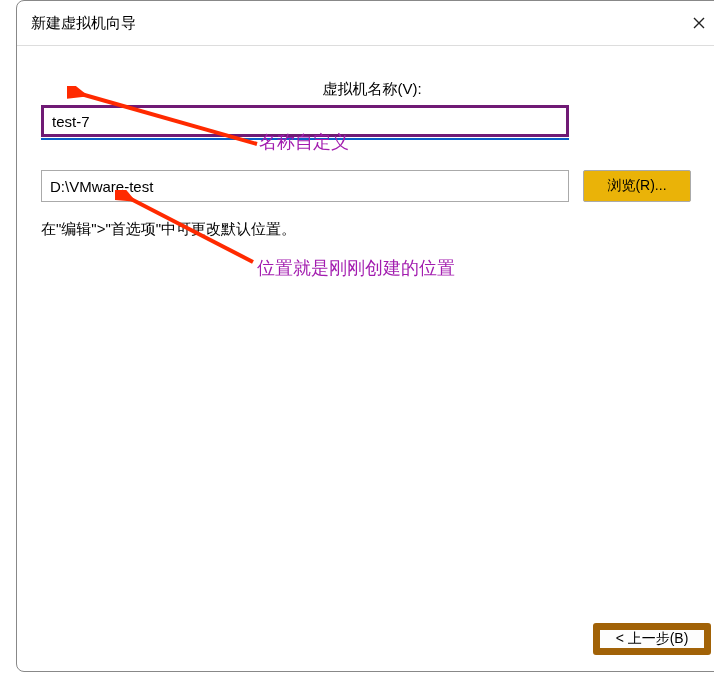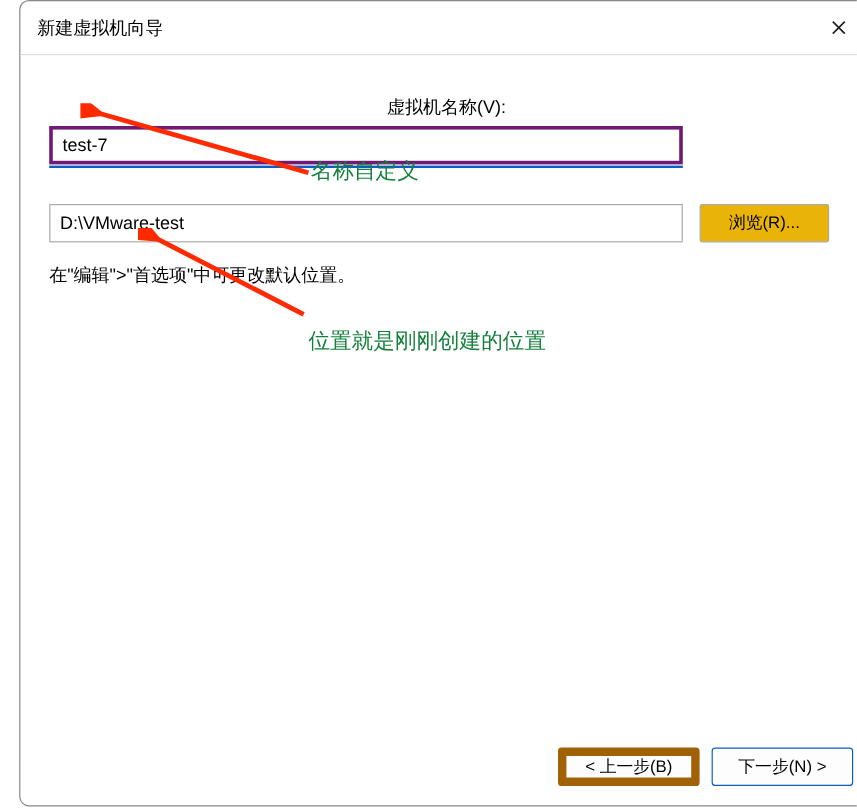--- a/index.html
+++ b/index.html
@@ -130,21 +130,21 @@
     }
     .btn.default {
       border: 1px solid #0a5fc7;
     }
     .btn.cancel {
       min-width: 96px;
     }
     
     .anno {
       position: absolute;
-      color: #15803d;
+      color: #a21caf;
       font-size: 18px;
       pointer-events: none;
     }
     .arrow {
       position: absolute;
       pointer-events: none;
     }
   </style>
 </head>
 <body>
@@ -187,22 +187,21 @@
 
     
     <svg class="arrow" style="left:98px; top:144px;" width="150" height="80">
       <defs>
         <marker id="ah2" markerWidth="12" markerHeight="10" refX="2" refY="5" orient="auto">
           <polygon points="0,5 12,0 12,10" fill="#ff2a00"></polygon>
         </marker>
       </defs>
       <line x1="138" y1="72" x2="14" y2="8" stroke="#ff2a00" stroke-width="4" marker-end="url(#ah2)"></line>
     </svg>
-    <div class="anno" style="left:240px; top:226px;">位置就是刚刚创建的位置</div>
+    <div class="anno" style="left:240px; top:210px;">位置就是刚刚创建的位置</div>
 
   </div>
 
   <div class="footer">
     <button class="btn">&lt; 上一步(B)</button>
-    <button class="btn default">下一步(N) &gt;</button>
   </div>
 
 </div>
 
 </body></html>

